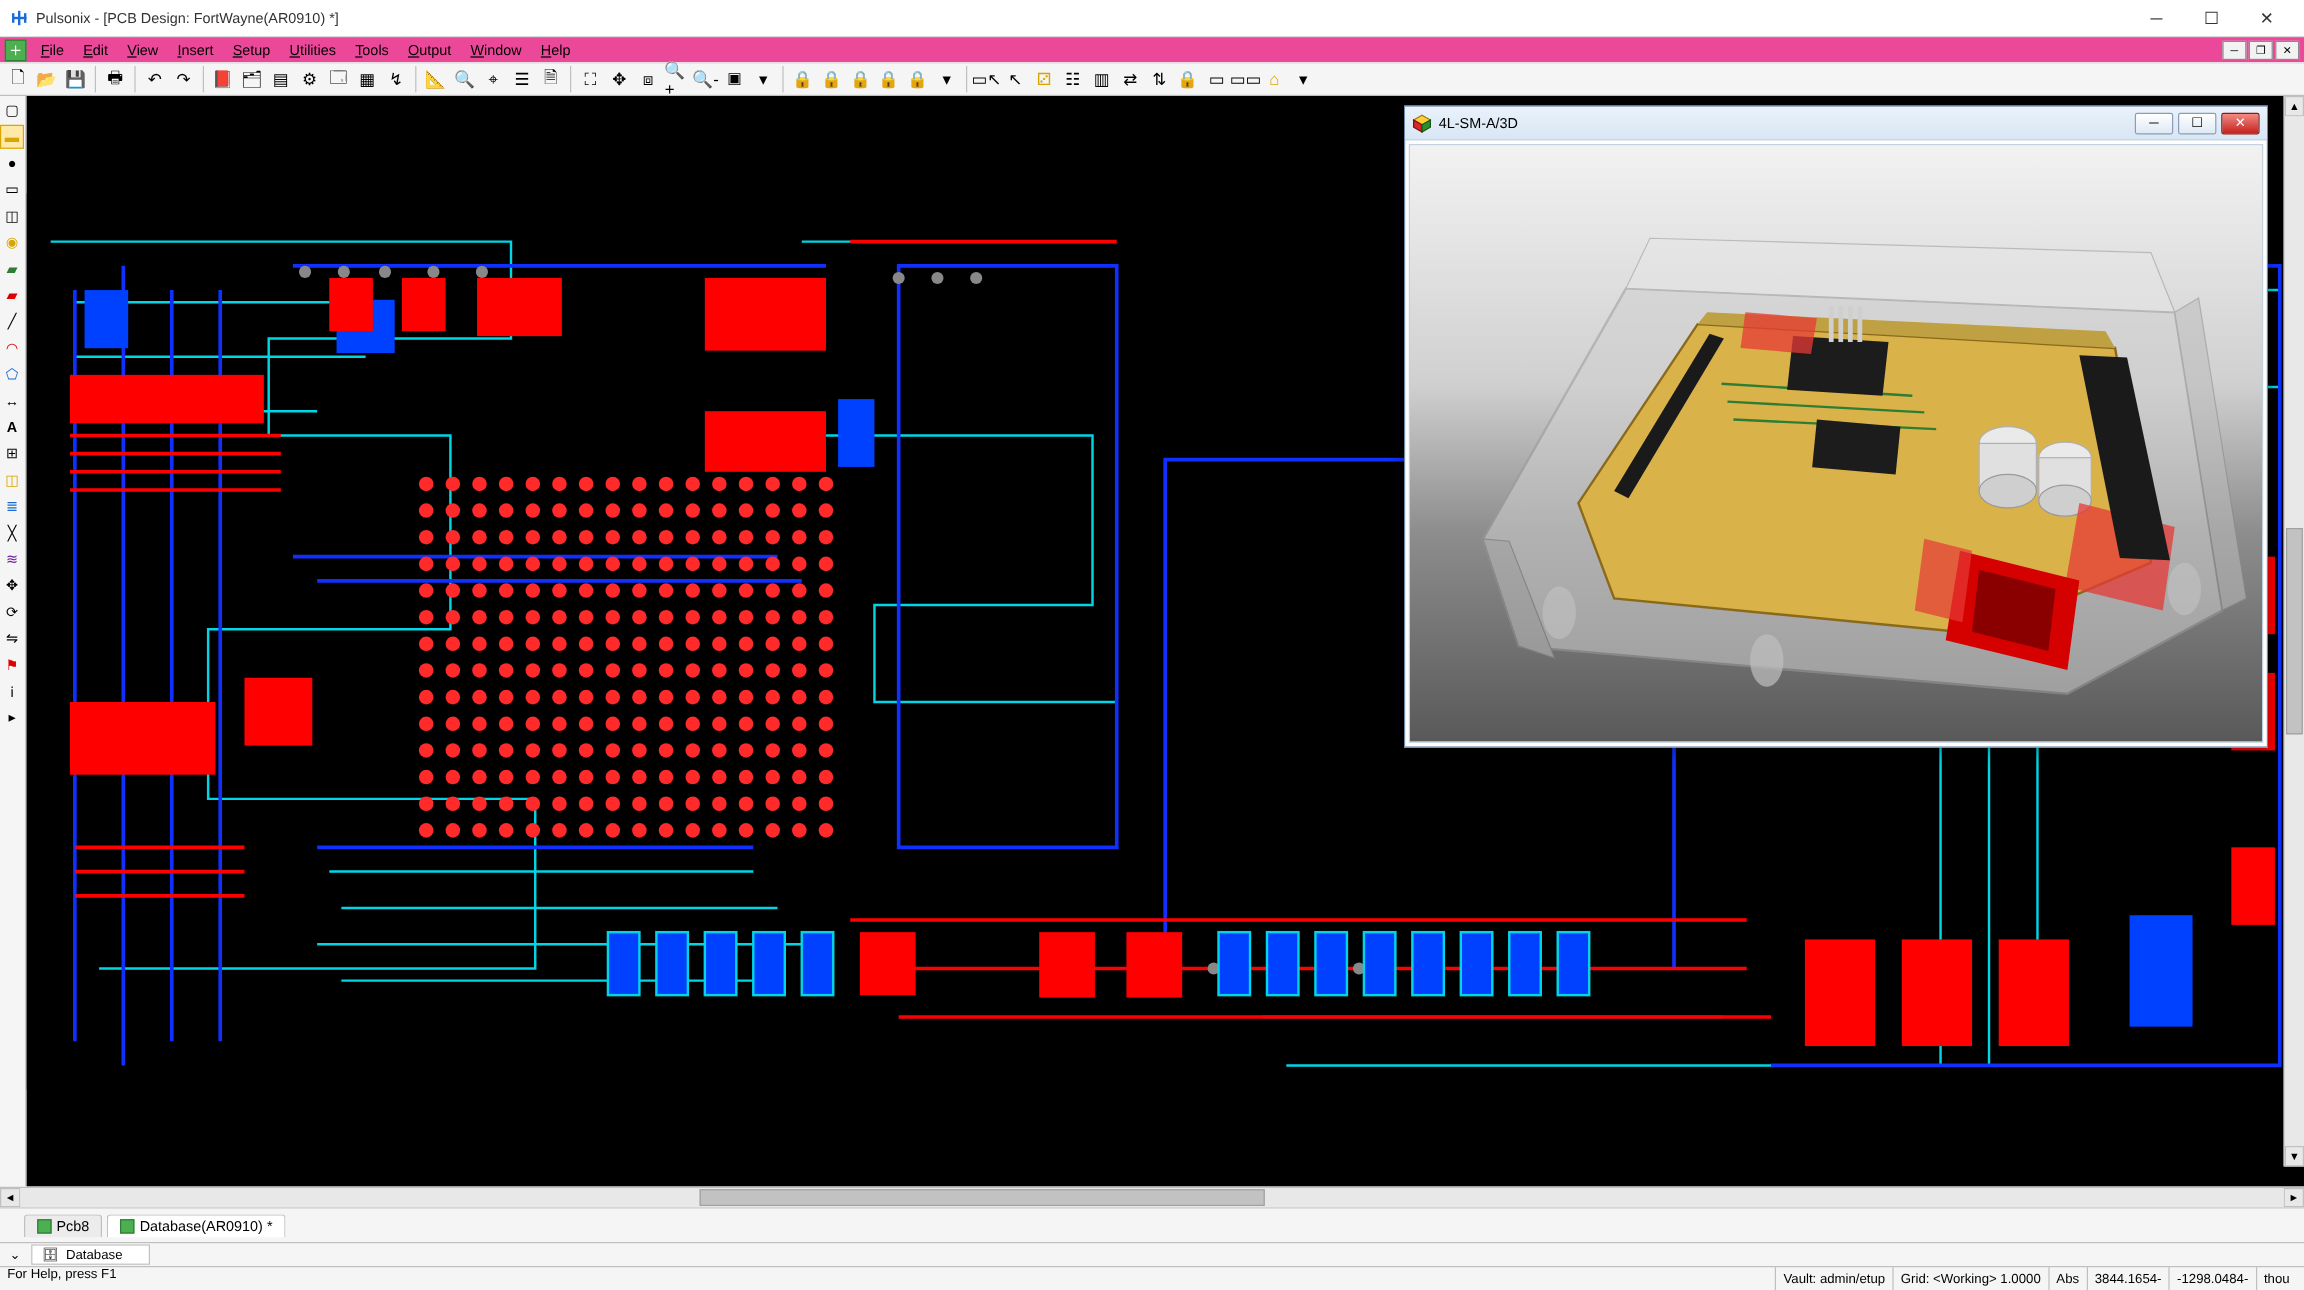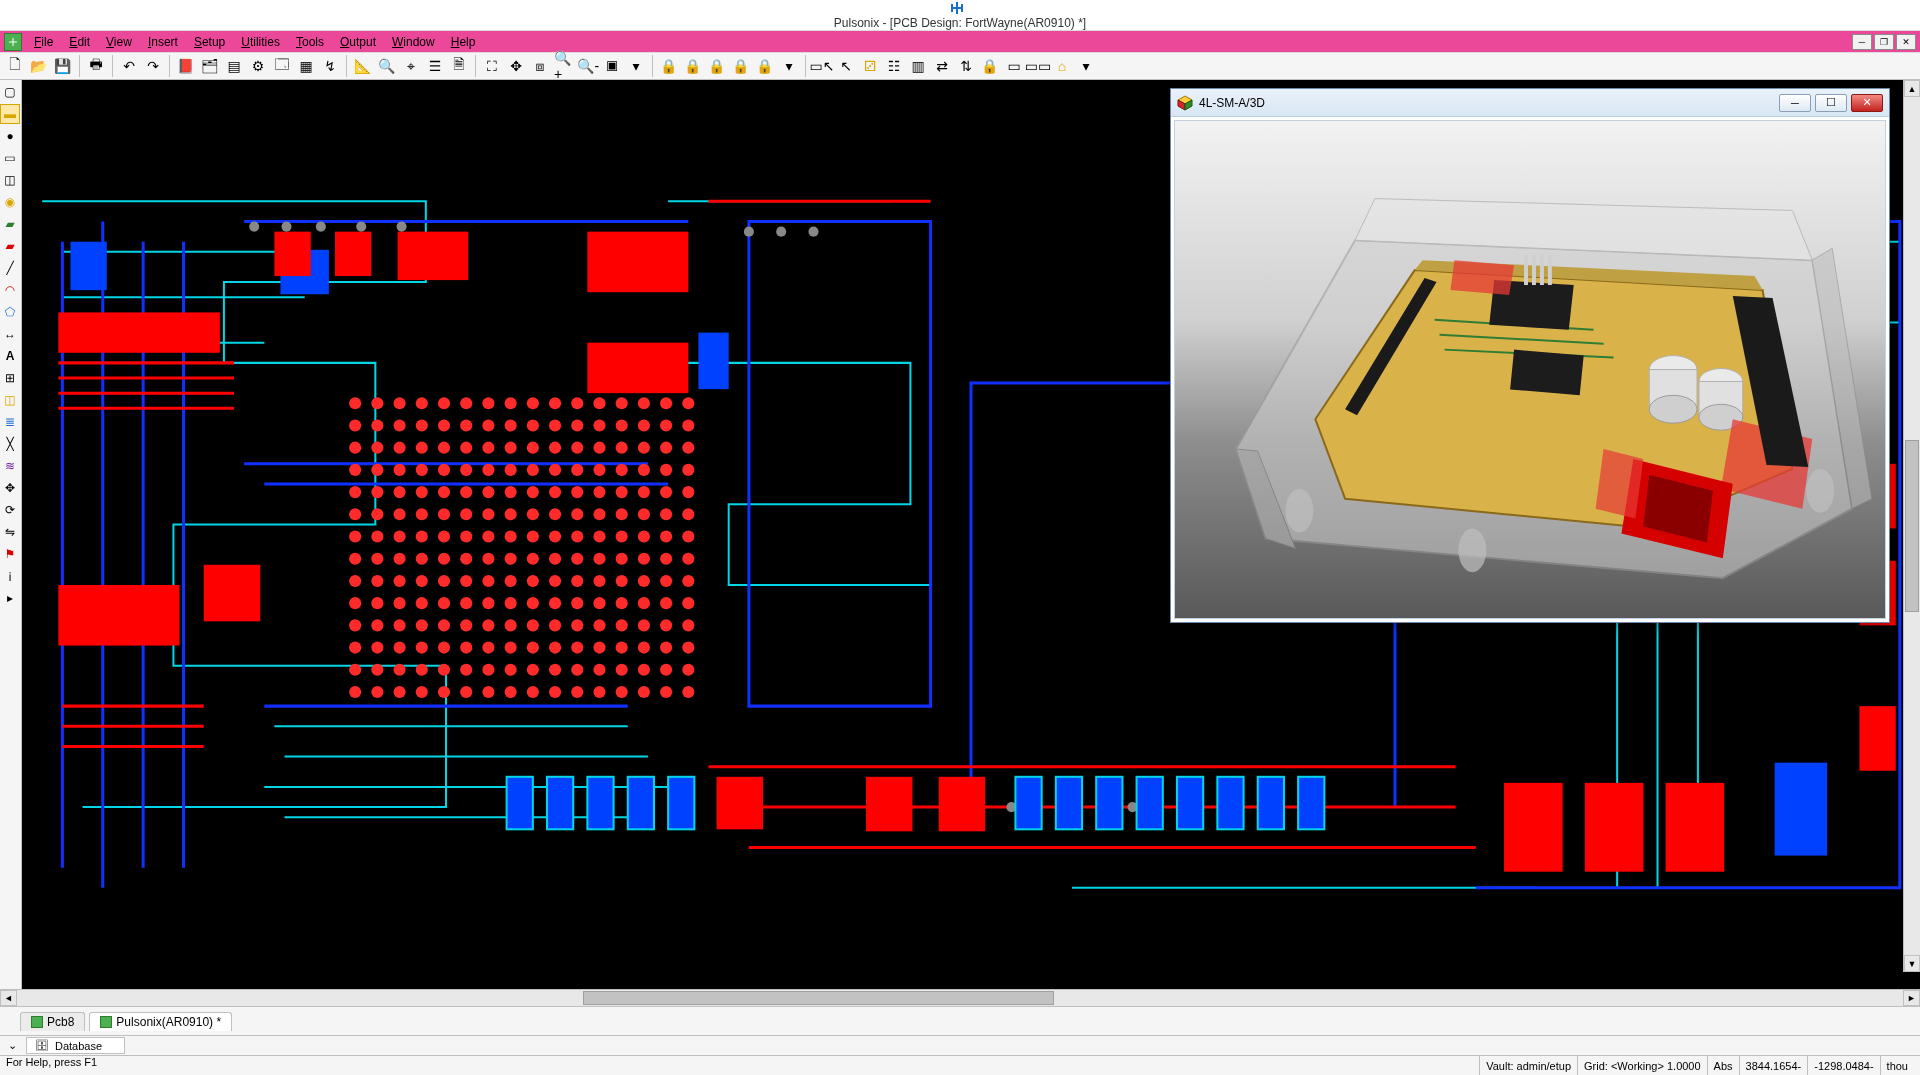--- a/index.html
+++ b/index.html
@@ -1,17 +1,17 @@
 <!DOCTYPE html>
 <html><head>
 <meta charset="utf-8">
 <style>
 * { margin: 0; padding: 0; box-sizing: border-box; font-family: "Segoe UI", Tahoma, sans-serif; }
 body { width: 1920px; height: 1075px; background: #fff; overflow: hidden; display: flex; flex-direction: column; }
-.titlebar { height: 30px; background: #fff; display: flex; align-items: center; padding: 0 8px; font-size: 12px; color: #333; flex-direction: column; }
+.titlebar { height: 30px; background: #fff; display: flex; align-items: center; padding: 0 8px; font-size: 12px; color: #333; }
 .titlebar .app-icon { width: 16px; height: 16px; margin-right: 6px; display:inline-flex; align-items:center; justify-content:center; font-size:14px; color:#1a6dd6; }
 .titlebar .spacer { flex: 1; }
 .titlebar .win-btn { width: 46px; height: 30px; display: flex; align-items: center; justify-content: center; font-size: 14px; cursor: pointer; }
 
 .menubar { height: 22px; background: #ec4899; display: flex; align-items: center; padding: 0 4px; font-size: 12px; border-top: 1px solid #dcdcdc; }
 .menubar .mdi-ctrl { width: 18px; height: 18px; margin-right: 4px; display:flex; align-items:center; justify-content:center; background:#4caf50; border:1px solid #2e7d32; font-size:10px; }
 .menubar .menu-item { padding: 2px 8px; cursor: pointer; }
 .menubar .menu-item .mn { text-decoration: underline; }
 .menubar .mdi-win { display: flex; margin-left: auto; }
 .menubar .mdi-win .btn { width: 20px; height: 16px; border: 1px solid #8a8a8a; margin-left: 2px; display:flex; align-items:center; justify-content:center; font-size:9px; cursor:pointer; background:#f2f2f2; }
@@ -632,21 +632,21 @@
   <div class="arrow">►</div>
 </div>
 
 <div class="doctabs">
   <div class="tab inactive">
     <span class="ico"></span>
     <span>Pcb8</span>
   </div>
   <div class="tab">
     <span class="ico"></span>
-    <span>Pulsonix(AR0910) *</span>
+    <span>Database(AR0910) *</span>
   </div>
 </div>
 
 <div class="dbbar">
   <span class="chev">⌄</span>
   <div class="db-btn">
     <span>🗄</span>
     <span>Database</span>
   </div>
 </div>

